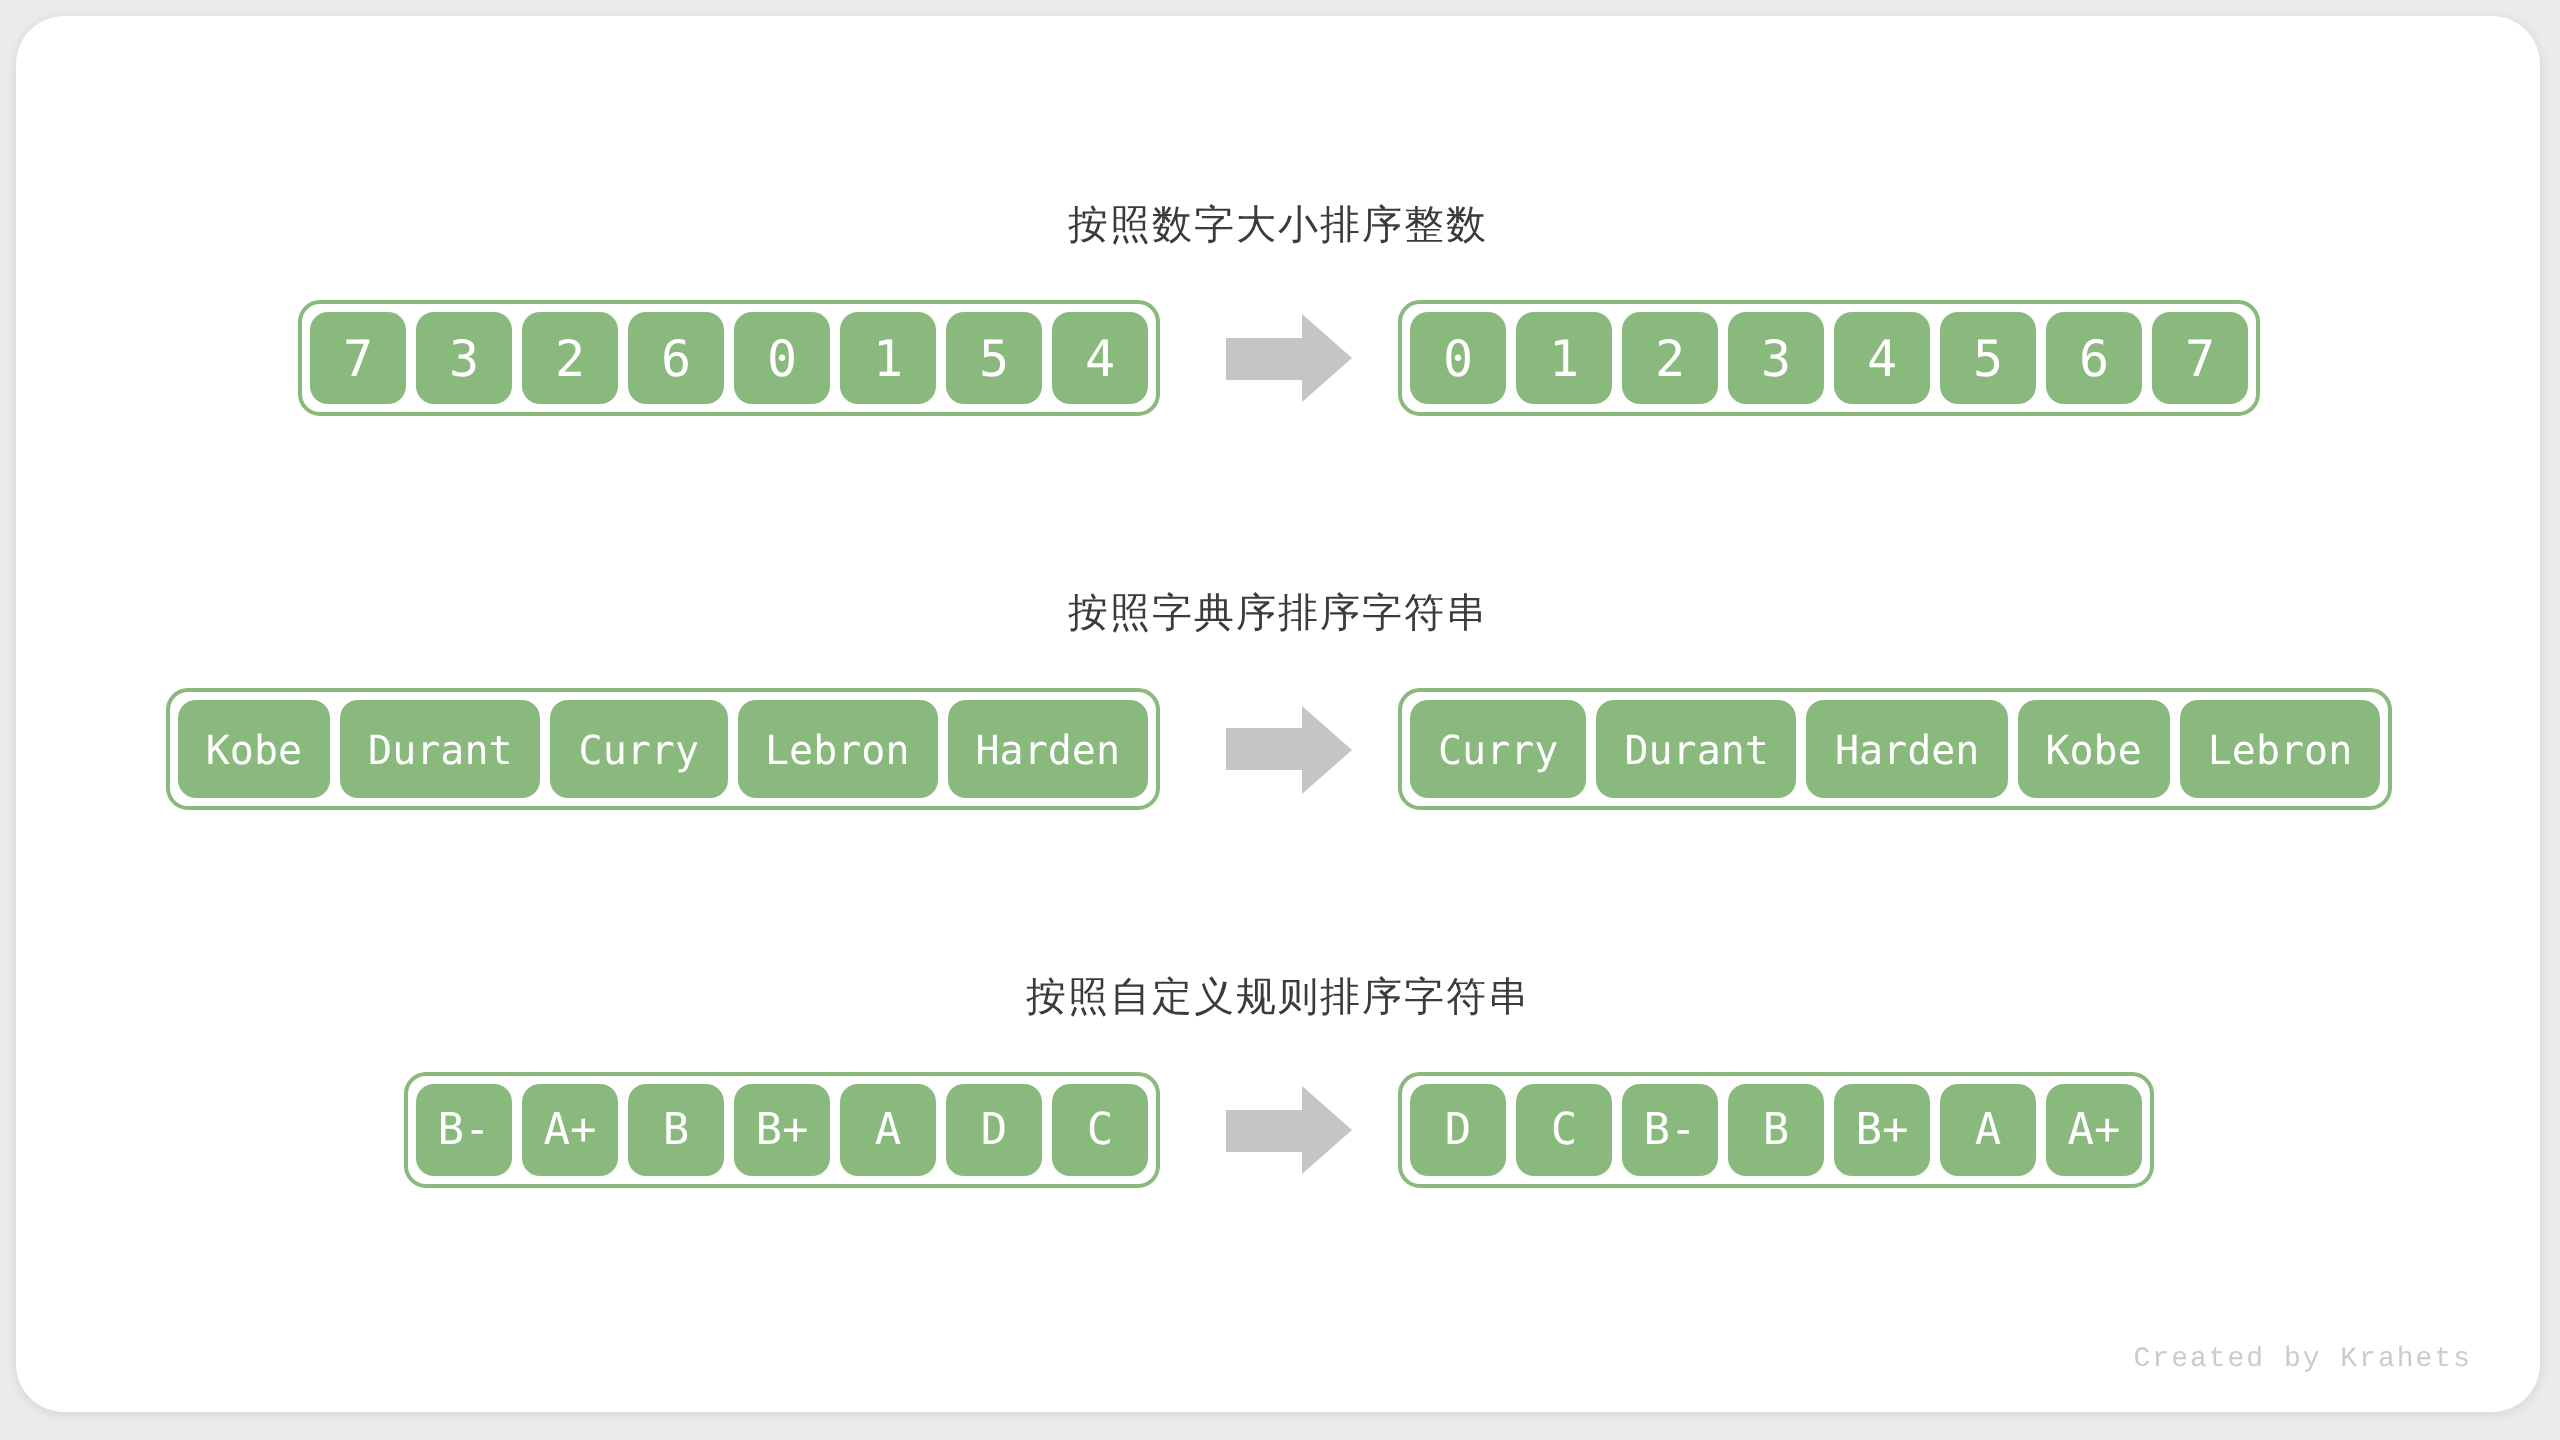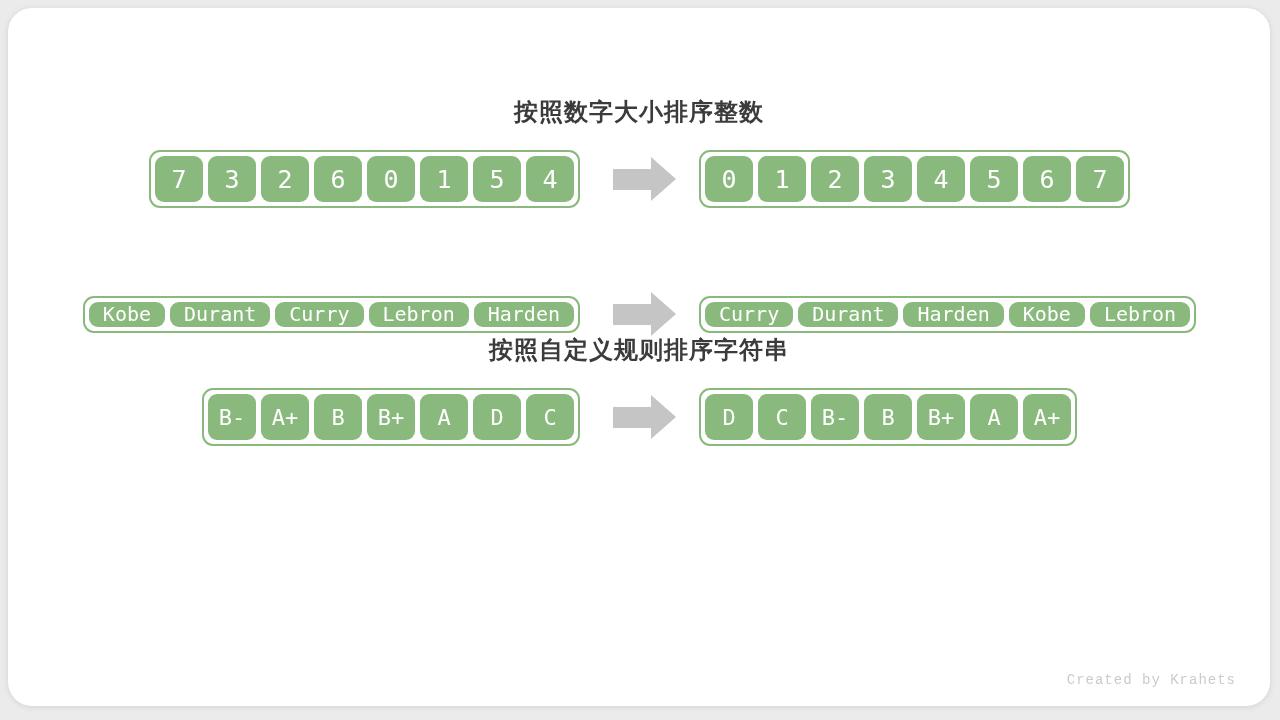--- a/index.html
+++ b/index.html
@@ -21,25 +21,25 @@
   .card {
     position: absolute;
     top: 8px; left: 8px; right: 10px; bottom: 14px;
     background: var(--card);
     border-radius: 24px;
     box-shadow: 0 1px 6px rgba(0,0,0,0.10);
   }
   .sec { width: 100%; }
   .sec:nth-of-type(1) { margin-top: 90px; }
   .sec:nth-of-type(2) { margin-top: 84px; }
-  .sec:nth-of-type(3) { }
+  .sec:nth-of-type(3) { margin-top: 79px; }
   .sec-title {
     text-align: center;
-    font-size: 24px;
-    font-weight: 700;
+    font-size: 20px;
+    font-weight: 400;
     line-height: 28px;
     color: var(--title);
     letter-spacing: 1px;
     margin-bottom: 24px;
   }
   .row {
     display: flex;
     align-items: center;
   }
   .zone-left {
@@ -64,21 +64,21 @@
   .box {
     background: var(--green);
     color: var(--box-text);
     border-radius: 9px;
     display: flex;
     align-items: center;
     justify-content: center;
     font-family: "DejaVu Sans Mono", "Liberation Mono", monospace;
   }
   .seq-digits .box { width: 48px; height: 46px; font-size: 25px; }
-  .seq-words  .box { height: 25px; padding: 0 14px; font-size: 20px; }
+  .seq-words  .box { height: 49px; padding: 0 14px; font-size: 20px; }
   .seq-grades .box { min-width: 48px; height: 46px; padding: 0 10px; font-size: 22px; }
   .arrow {
     display: flex;
     align-items: center;
     margin-left: 33px;
     margin-right: 23px;
   }
   .arrow .shaft {
     width: 38px; height: 21px;
     background: var(--arrow);
@@ -131,20 +131,21 @@
               <div class="box">3</div>
               <div class="box">4</div>
               <div class="box">5</div>
               <div class="box">6</div>
               <div class="box">7</div>
             </div>
           </div>
         </div>
       </section>
       <section class="sec">
+        <div class="sec-title">按照字典序排序字符串</div>
         <div class="row">
           <div class="zone-left">
             <div class="seq seq-words">
               <div class="box">Kobe</div>
               <div class="box">Durant</div>
               <div class="box">Curry</div>
               <div class="box">Lebron</div>
               <div class="box">Harden</div>
             </div>
           </div>

